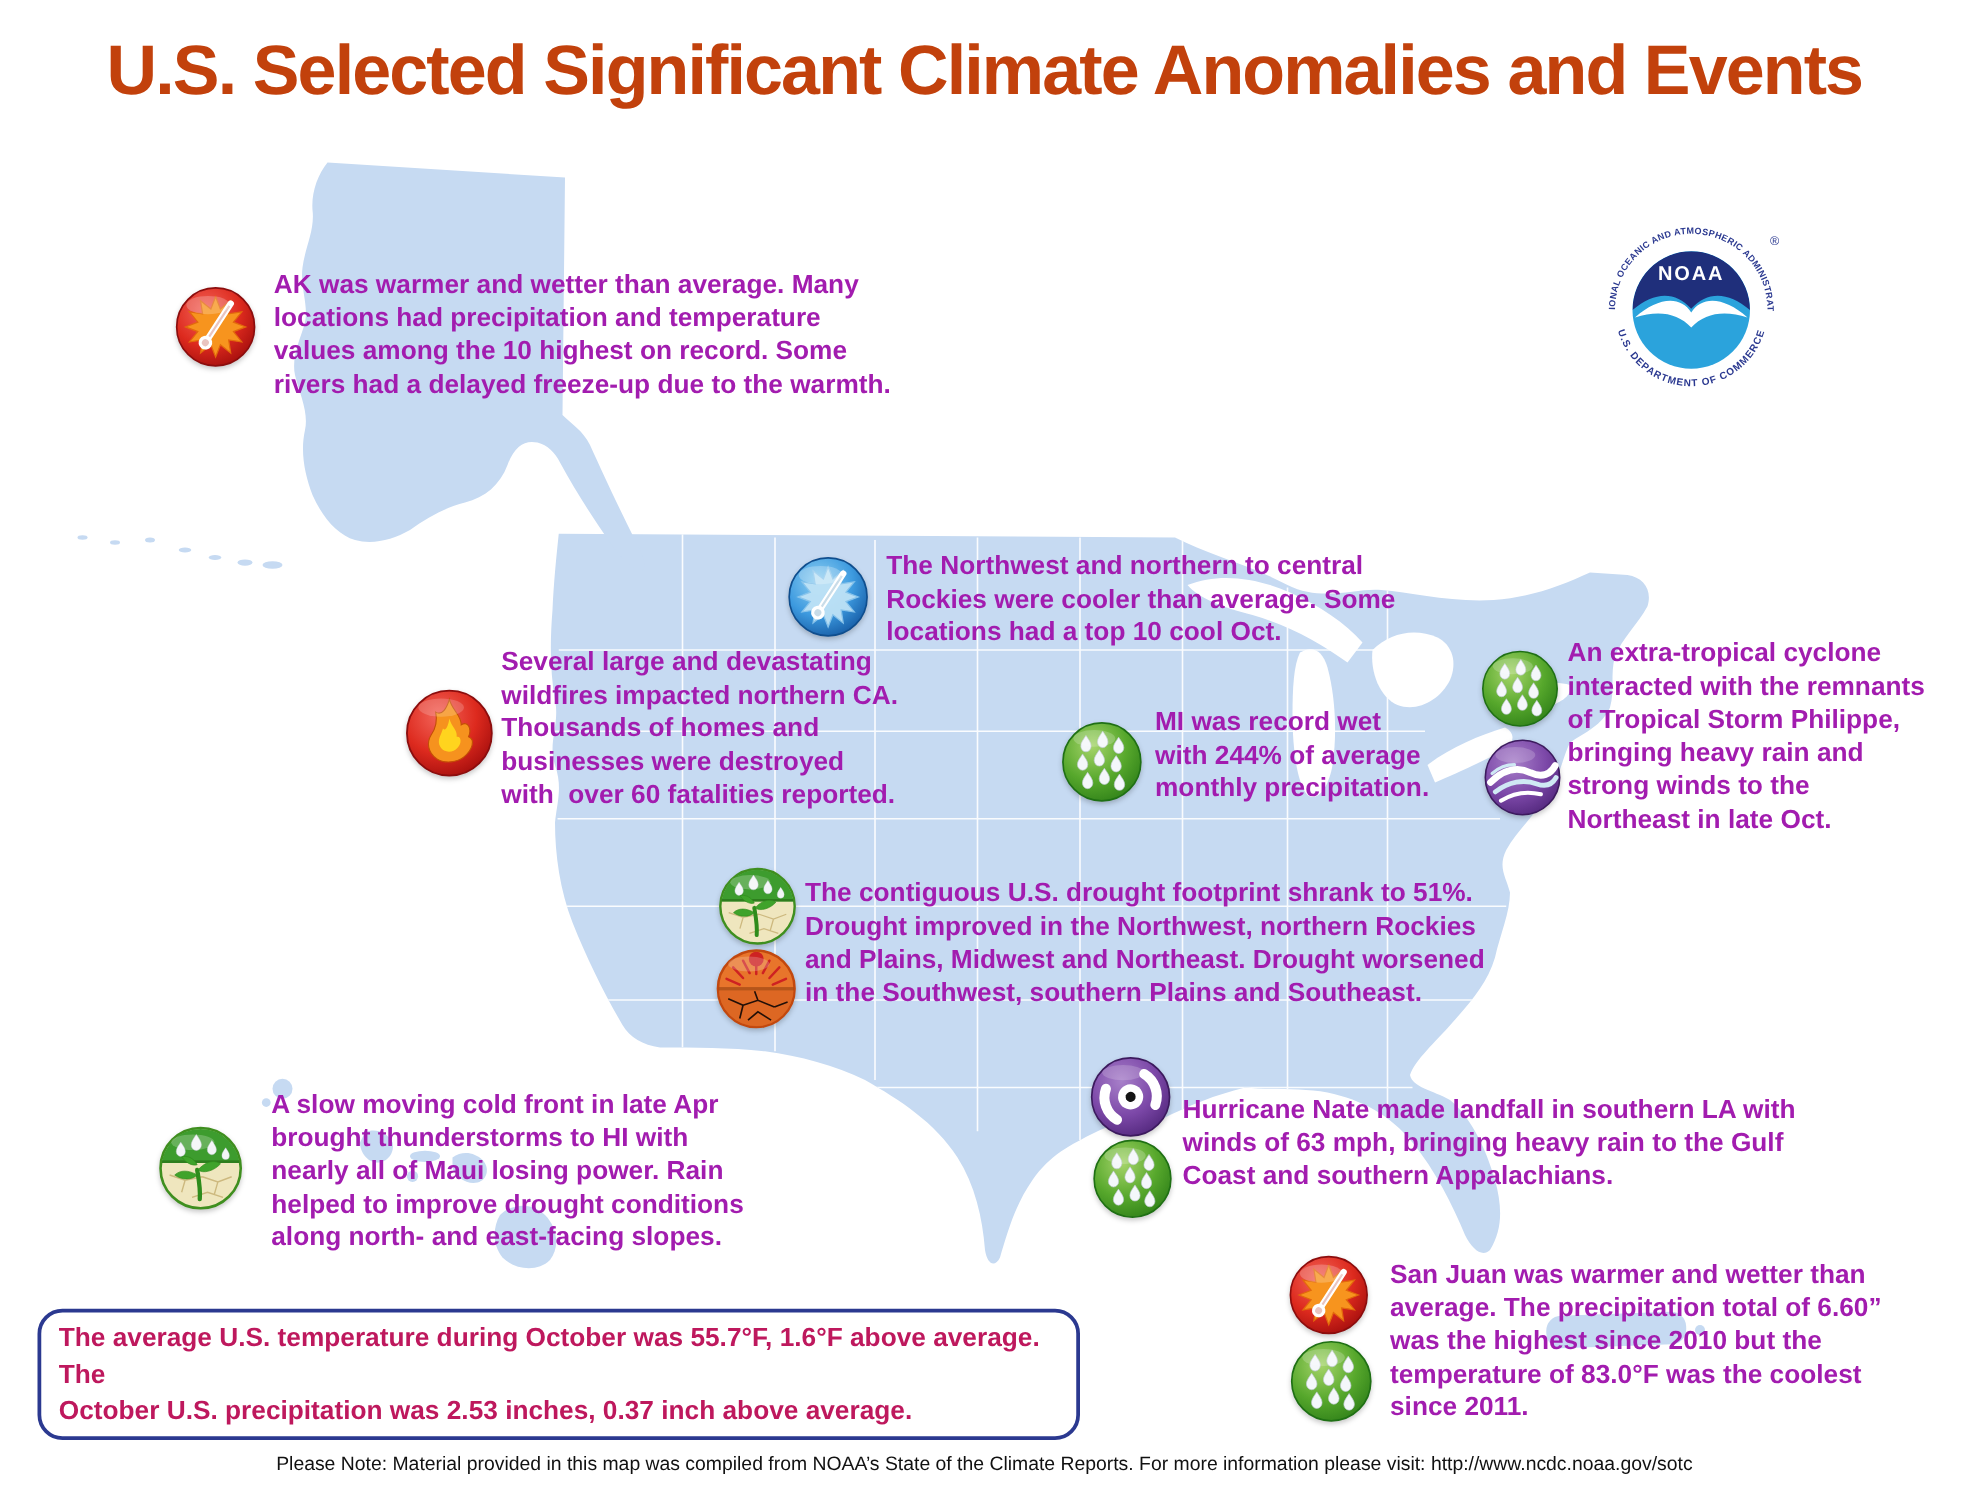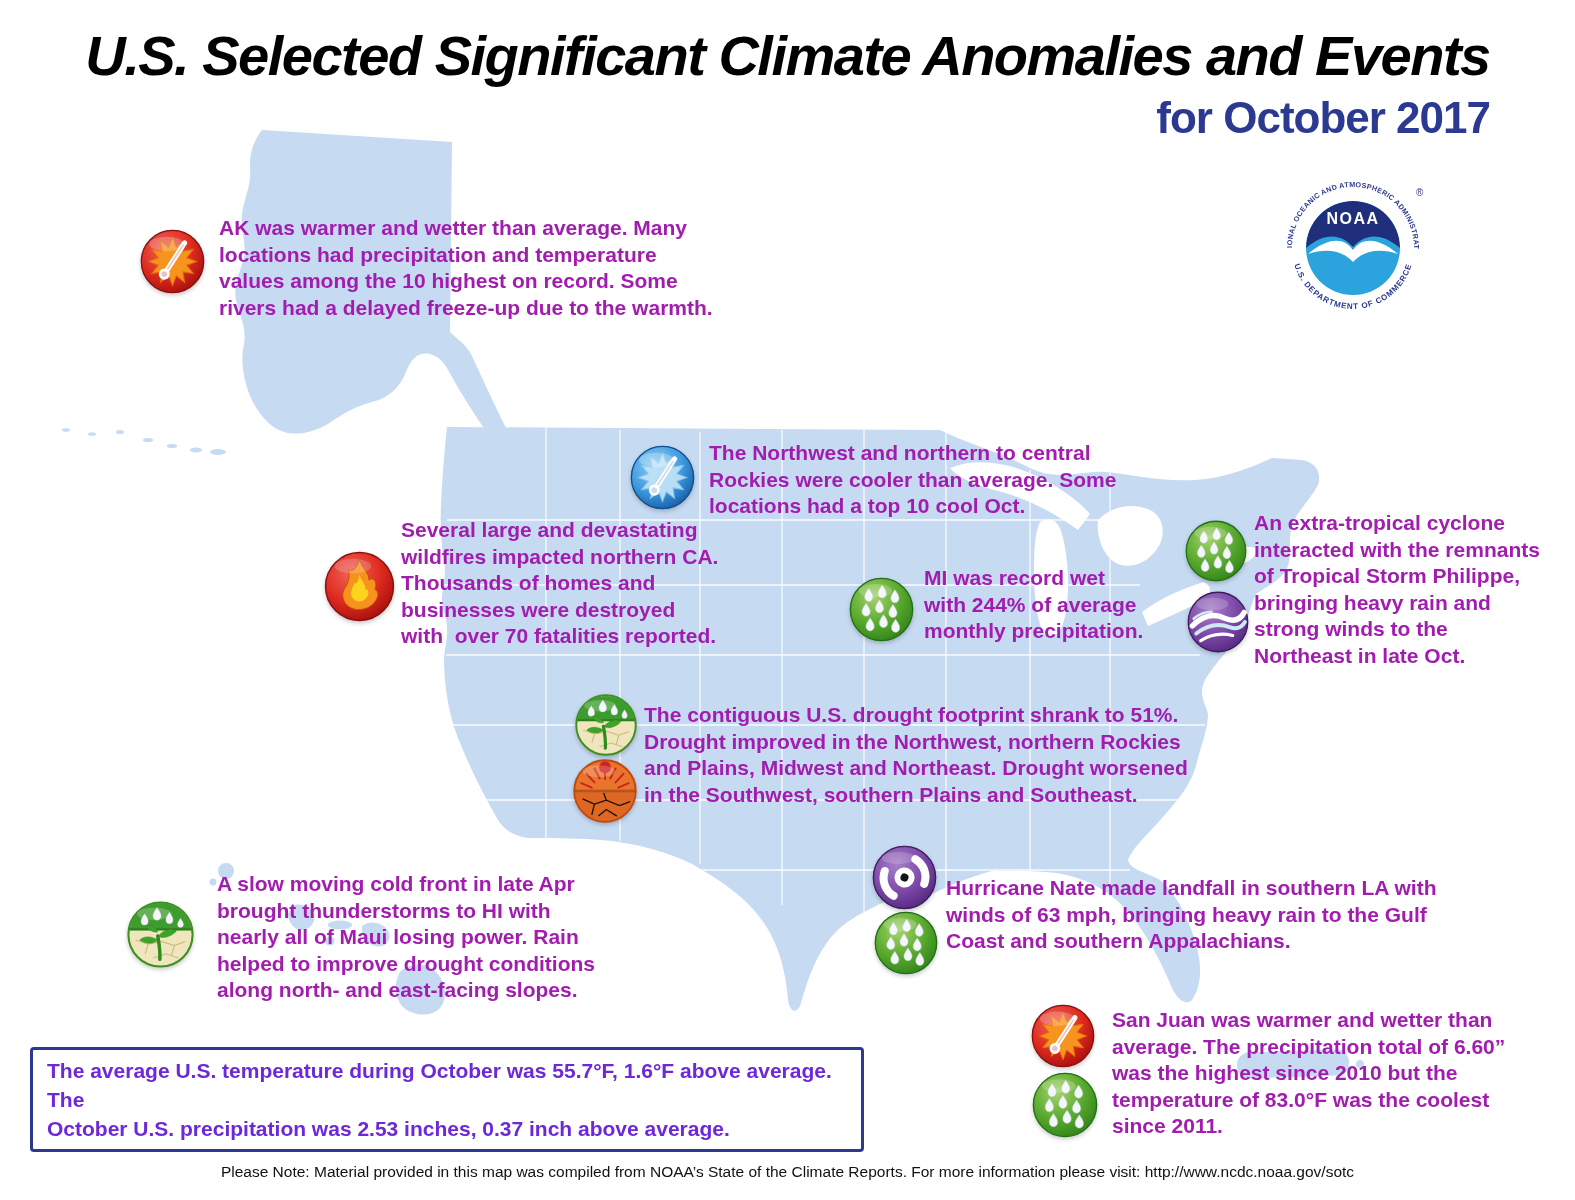--- a/index.html
+++ b/index.html
@@ -3,35 +3,35 @@
 <meta charset="utf-8">
 <style>
   html,body{margin:0;padding:0;background:#fff;}
   .canvas{
     position:relative;width:1575px;height:1200px;background:#ffffff;overflow:hidden;
     font-family:"Liberation Sans",sans-serif;
   }
   .map-layer{position:absolute;left:0;top:0;width:1575px;height:1200px;}
   .title1{
     position:absolute;left:0;top:24px;width:100%;text-align:center;margin:0;
-    font-size:56px;font-weight:700;letter-spacing:-1.5px;color:#000000;line-height:64px;font-style:italic;
+    font-size:56px;font-weight:700;letter-spacing:-1.5px;color:#c2410c;line-height:64px;
   }
   .title2{
     position:absolute;right:85px;top:94px;margin:0;
     font-size:44px;font-weight:700;letter-spacing:-1px;color:#2B3990;line-height:48px;
   }
   .ann-text{
     position:absolute;font-size:21px;line-height:26.5px;font-weight:700;color:#a21caf;
     white-space:pre-wrap;
   }
   .badge{position:absolute;filter:drop-shadow(0 2px 2px rgba(0,0,0,.22));}
   .summary-box{
     position:absolute;left:30px;top:1047px;width:800px;
-    border:3px solid #2B3990;border-radius:4px;padding:6px 14px;background:#fff;
-    font-size:21px;line-height:29px;font-weight:700;color:#6d28d9;white-space:pre-wrap;
+    border:3px solid #2B3990;border-radius:20px;padding:6px 14px;background:#fff;
+    font-size:21px;line-height:29px;font-weight:700;color:#be185d;white-space:pre-wrap;
   }
   .footer-note{
     position:absolute;left:0;top:1163px;width:100%;text-align:center;
     font-size:15.5px;font-weight:400;color:#111111;
   }
   .noaa-logo{position:absolute;left:1278px;top:170px;width:150px;height:150px;}
 </style>
 </head>
 <body>
 
@@ -229,21 +229,20 @@
       <path d="M950,468 C975,458 1005,462 1032,474 C1056,485 1076,498 1090,514 L1078,530 C1056,514 1030,500 1002,492 C978,486 958,478 950,468 Z"></path>
       <path d="M1040,522 C1050,516 1058,520 1062,534 C1068,556 1070,586 1066,612 C1063,630 1054,642 1046,636 C1038,628 1034,600 1034,572 C1034,550 1035,532 1040,522 Z"></path>
       <path d="M1098,520 C1112,506 1132,502 1150,510 C1162,516 1166,530 1160,544 C1152,560 1134,570 1118,564 C1104,558 1096,538 1098,520 Z"></path>
       <path d="M1142,612 C1160,598 1184,588 1204,582 C1212,586 1212,594 1204,600 C1184,610 1162,620 1148,626 Z"></path>
       <path d="M1206,556 C1222,548 1242,544 1256,548 C1258,556 1250,562 1236,566 C1222,569 1210,566 1206,556 Z"></path>
     </g>
   </svg>
 
   
   <h1 class="title1">U.S. Selected Significant Climate Anomalies and Events</h1>
-  <h2 class="title2">for October 2017</h2>
 
   
   <svg class="noaa-logo" viewBox="0 0 150 150">
     <defs>
       <path id="arcT" d="M14,78 A61,61 0 1 1 136,78"></path>
       <path id="arcB" d="M14,78 A61,61 0 0 0 136,78"></path>
       <clipPath id="emblemClip">
           <circle cx="75" cy="78" r="47"></circle>
         </clipPath>
     </defs>
@@ -283,21 +282,21 @@
   </div>
 
   <div style="display:contents">
     <svg class="badge" style="left:323px;top:550px" width="73" height="73">
         <use href="#sym-fire"></use>
       </svg>
     <div class="ann-text" style="left:401px;top:517px;width:340px">Several large and devastating
 wildfires impacted northern CA.
 Thousands of homes and
 businesses were destroyed
-with  over 70 fatalities reported.</div>
+with  over 60 fatalities reported.</div>
   </div>
 
   <div style="display:contents">
     <svg class="badge" style="left:848px;top:576px" width="67" height="67">
         <use href="#sym-rain"></use>
       </svg>
     <div class="ann-text" style="left:924px;top:565px;width:260px">MI was record wet
 with 244% of average
 monthly precipitation.</div>
   </div>

